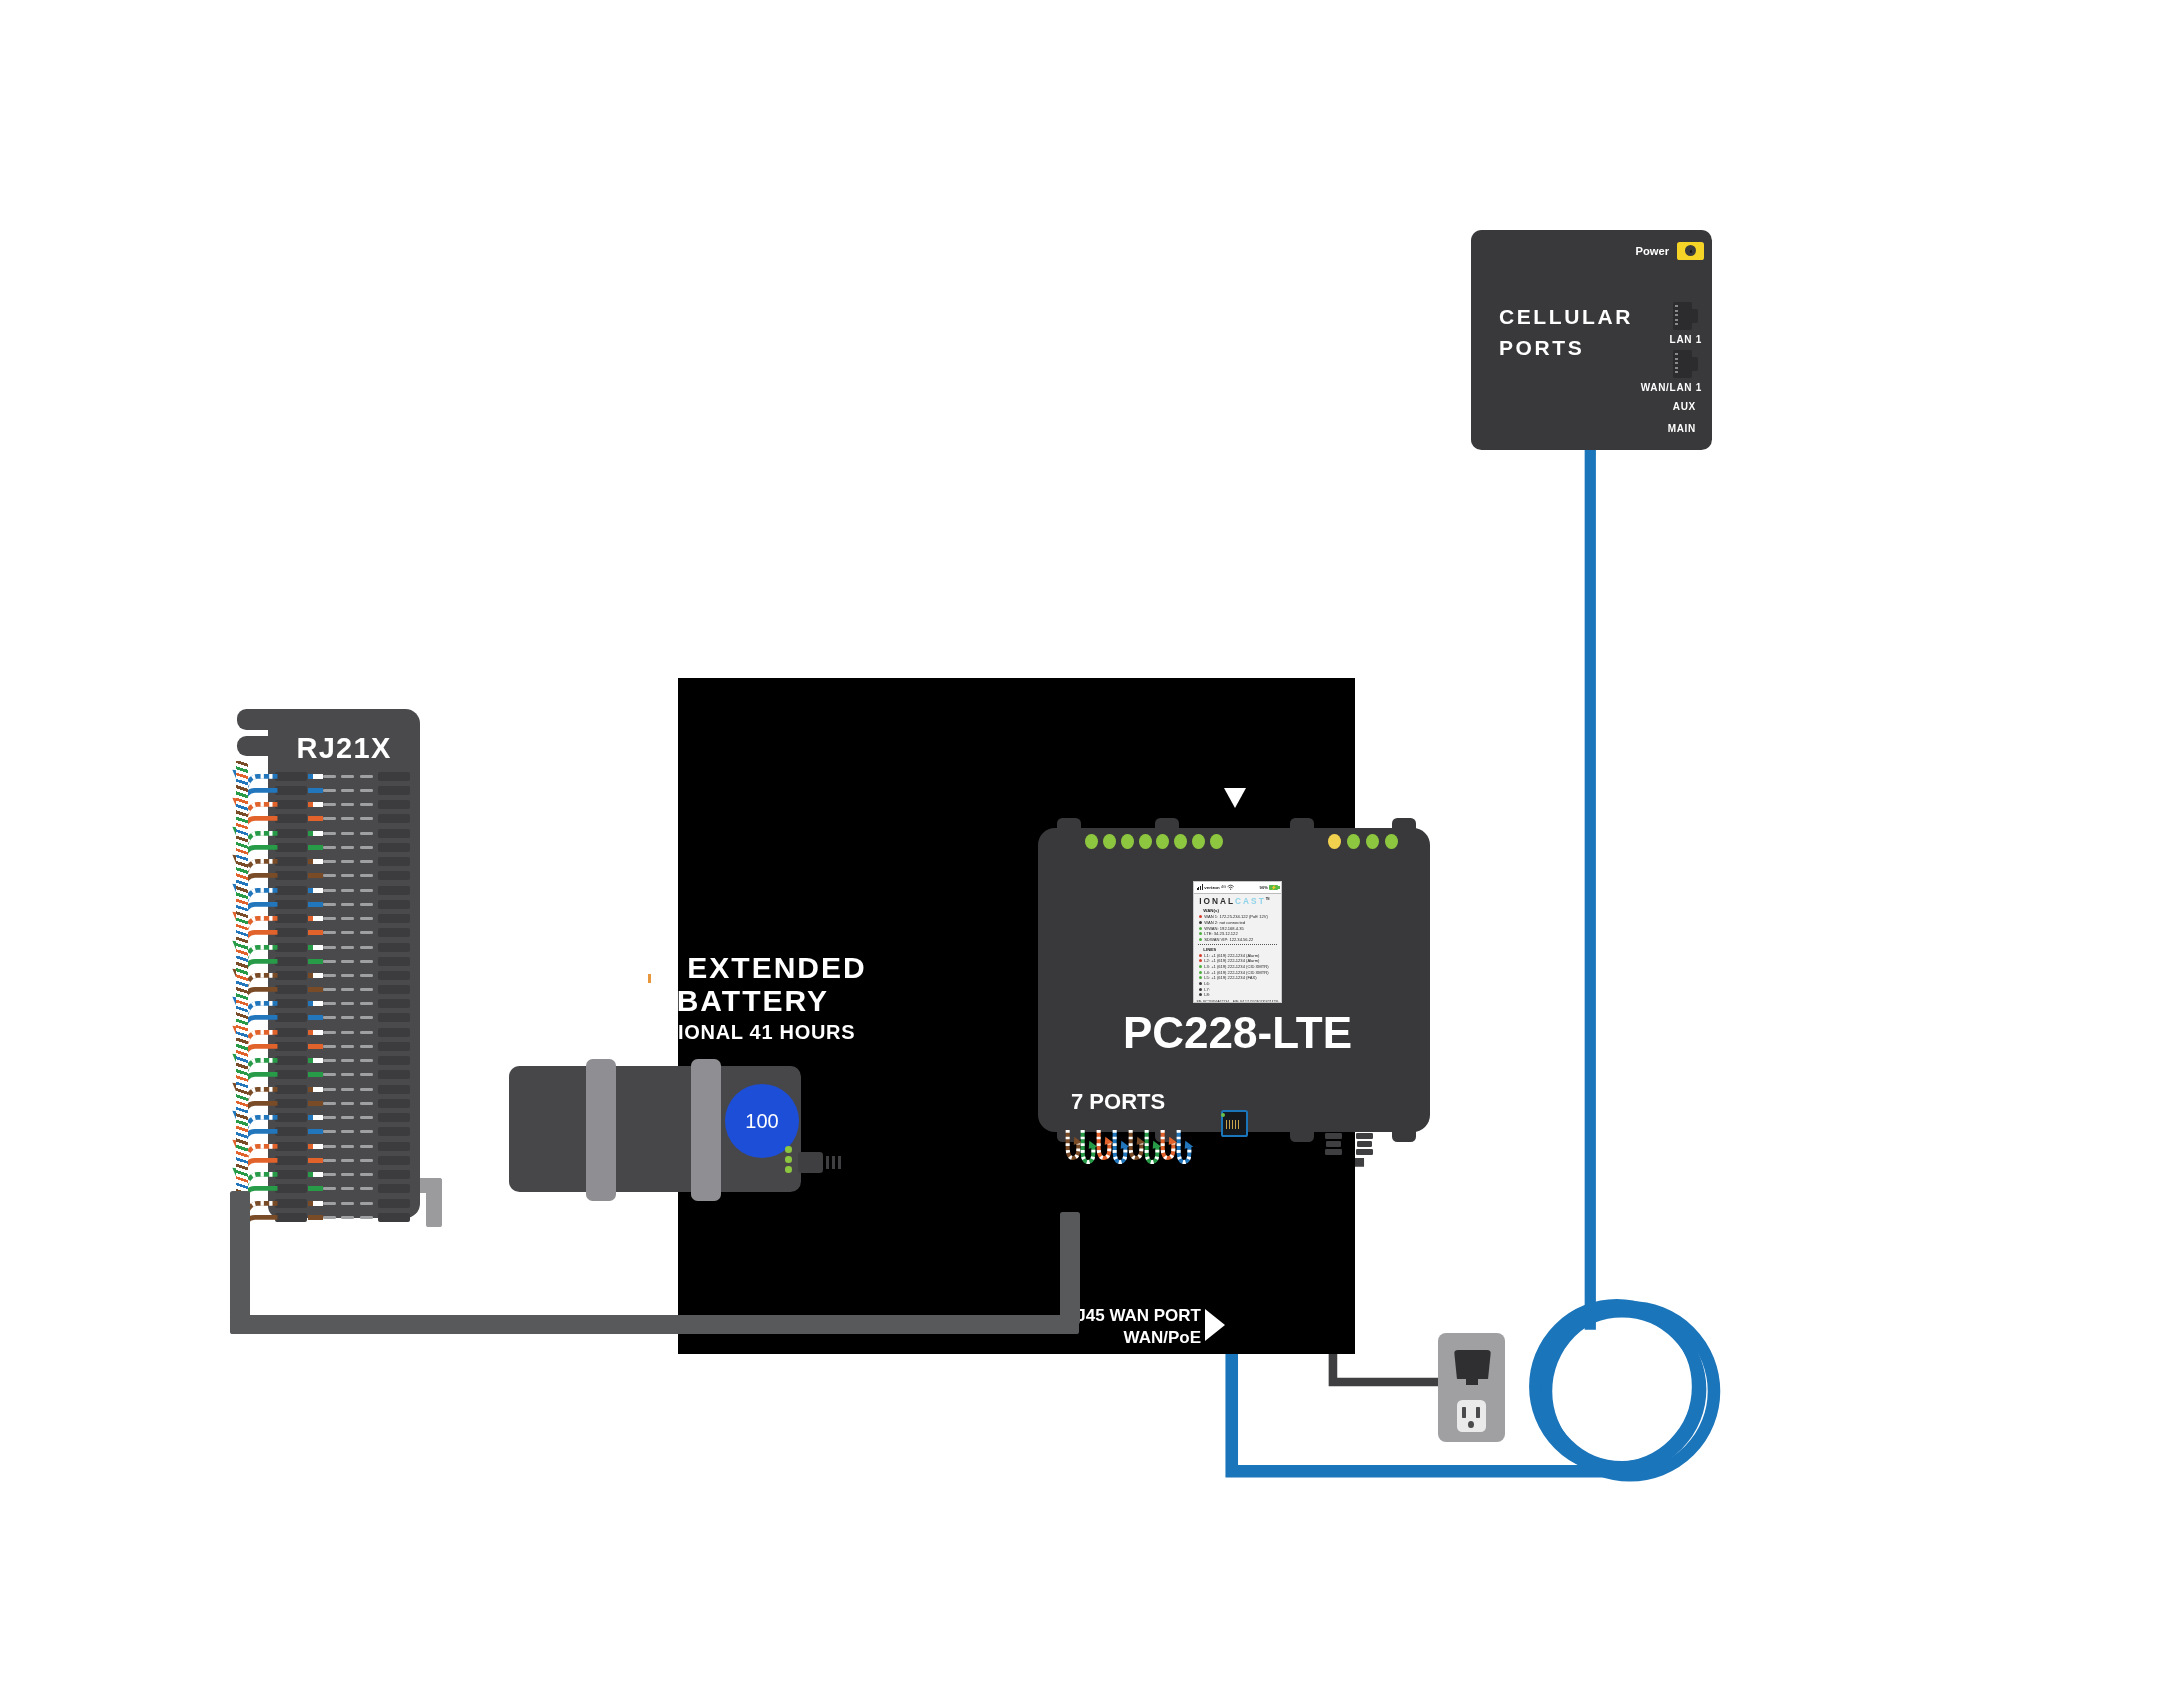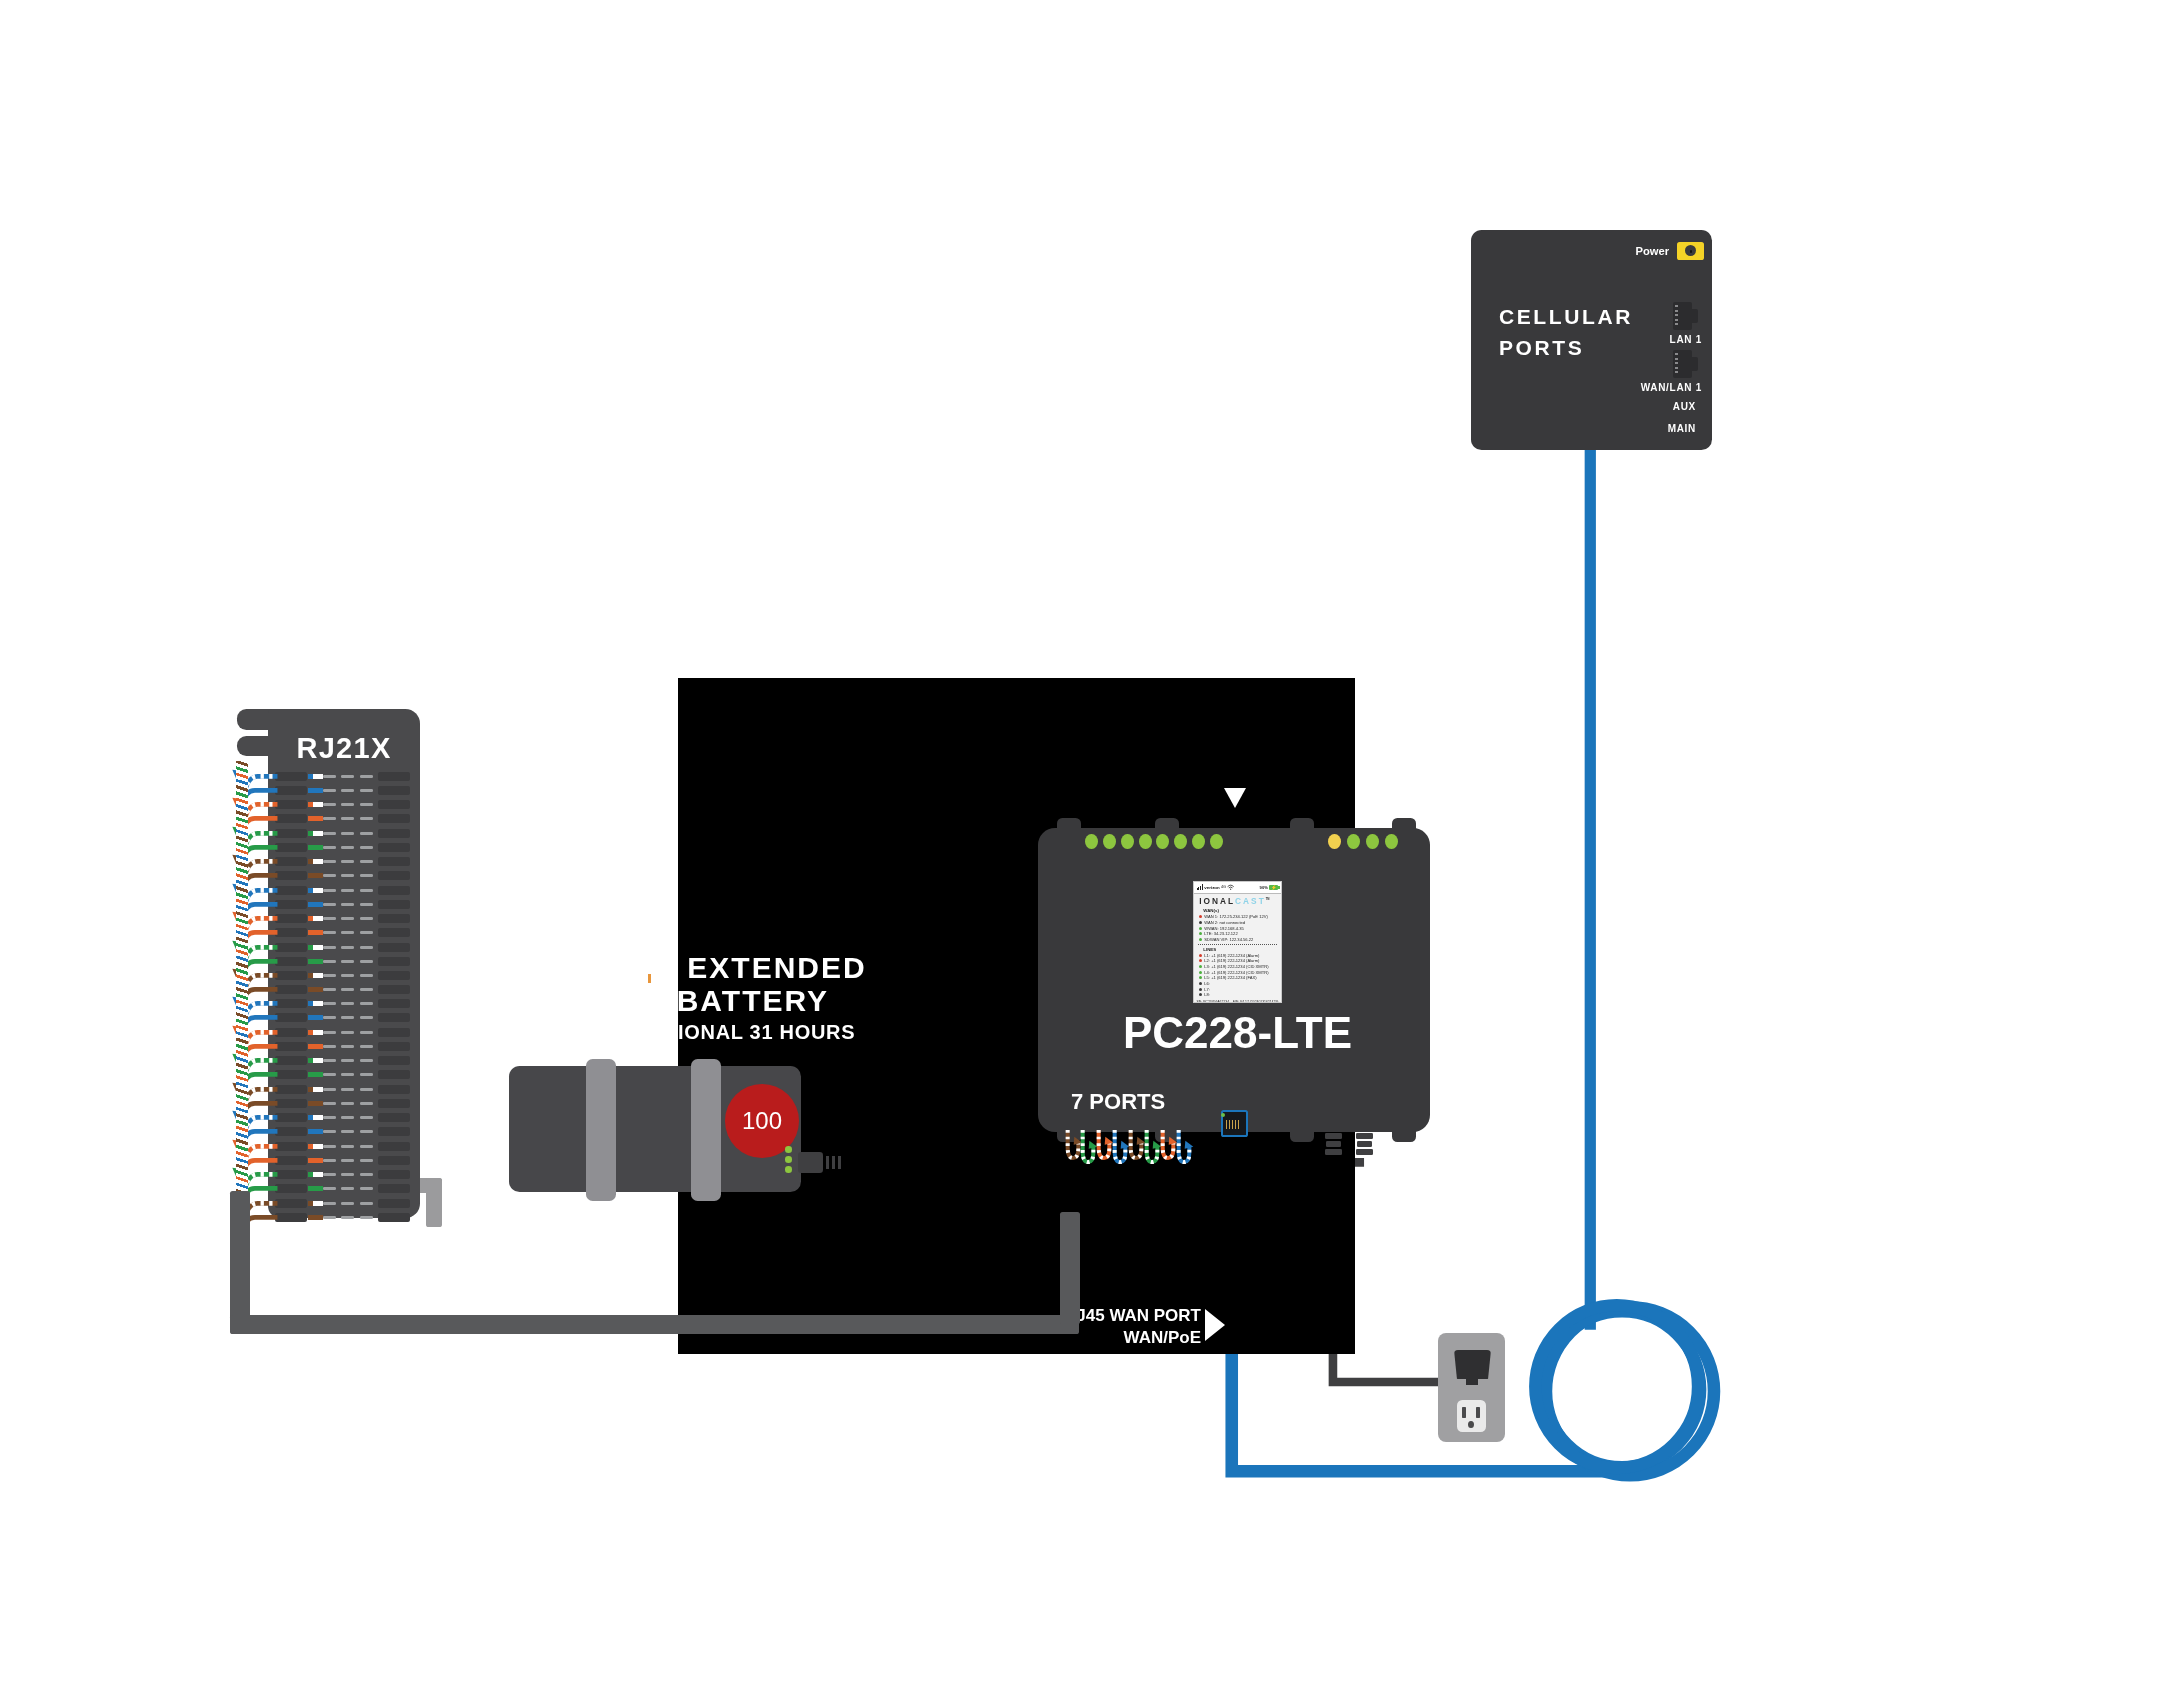--- a/index.html
+++ b/index.html
@@ -63,22 +63,22 @@
   .conduit{background:var(--conduit);position:absolute;z-index:4;}
   #conduit-left{left:230px;top:1191px;width:20px;height:142px;border-radius:2.6px;}
   #conduit-bottom{left:230px;top:1315px;width:849px;height:18.5px;border-radius:2.6px;}
   #conduit-right{left:1060px;top:1212px;width:20px;height:112px;border-radius:2.6px;}
 
   
   #battery-body{left:509px;top:1066px;width:292px;height:126px;background:#47474a;border-radius:10.6px;z-index:5;}
   .strap{position:absolute;width:30px;height:142px;background:#8f8f93;border-radius:6.6px;z-index:6;}
   #strap1{left:586px;top:1059px;}
   #strap2{left:691px;top:1059px;}
-  #battery-dial{left:725px;top:1084px;width:74px;height:74px;border-radius:50%;background:#b91c1c;z-index:7;
-     display:flex;align-items:center;justify-content:center;color:#fff;font-size:24px;font-weight:400;}
+  #battery-dial{left:725px;top:1084px;width:74px;height:74px;border-radius:50%;background:#1d4ed8;z-index:7;
+     display:flex;align-items:center;justify-content:center;color:#fff;font-size:20px;font-weight:400;}
   .batt-led{position:absolute;width:6.6px;height:6.6px;border-radius:50%;background:var(--led-green);z-index:7;}
   #battery-conn{left:798px;top:1152px;width:25px;height:21px;background:#3f3f41;border-radius:3.3px;z-index:6;}
   .rib{position:absolute;top:1156px;width:3.3px;height:13.2px;background:#3f3f41;z-index:6;}
 
   
   #device{left:1038px;top:828px;width:392px;height:304px;background:var(--body);border-radius:17px;z-index:5;}
   .dev-tab{position:absolute;width:24px;height:17px;background:var(--body);border-radius:5.3px;z-index:4;}
   .led{position:absolute;width:12.6px;height:15px;border-radius:50%;z-index:6;}
   #device-label{left:1193px;top:881px;width:87px;height:120px;background:#f2f2f2;border:0.7px solid #c9c9c9;
      z-index:7;font-size:4.2px;color:#222;overflow:hidden;}
@@ -149,21 +149,21 @@
         <circle cx="2464" cy="2103" r="127"></circle>
         <circle cx="2444" cy="2096" r="123"></circle>
       </g>
     </g>
   </svg>
 
   <div id="black-panel" class="abs z3">
     <div id="supports-arrow" class="abs"></div>
     <div id="battery-heading-1" class="abs">EXTENDED</div>
     <div id="battery-heading-2" class="abs">BATTERY</div>
-    <div id="battery-subtext" class="abs">IONAL 31 HOURS</div>
+    <div id="battery-subtext" class="abs">IONAL 41 HOURS</div>
     <div id="wanport-label" class="abs">
       <div>RJ45 WAN PORT</div>
       <div>WAN/PoE</div>
     </div>
     <div id="wanport-arrow" class="abs"></div>
   </div>
   <div id="orange-fragment" class="abs z3"></div>
 
   <div id="router" class="abs z3">
     <div id="router-power-label" class="abs">Power</div>

